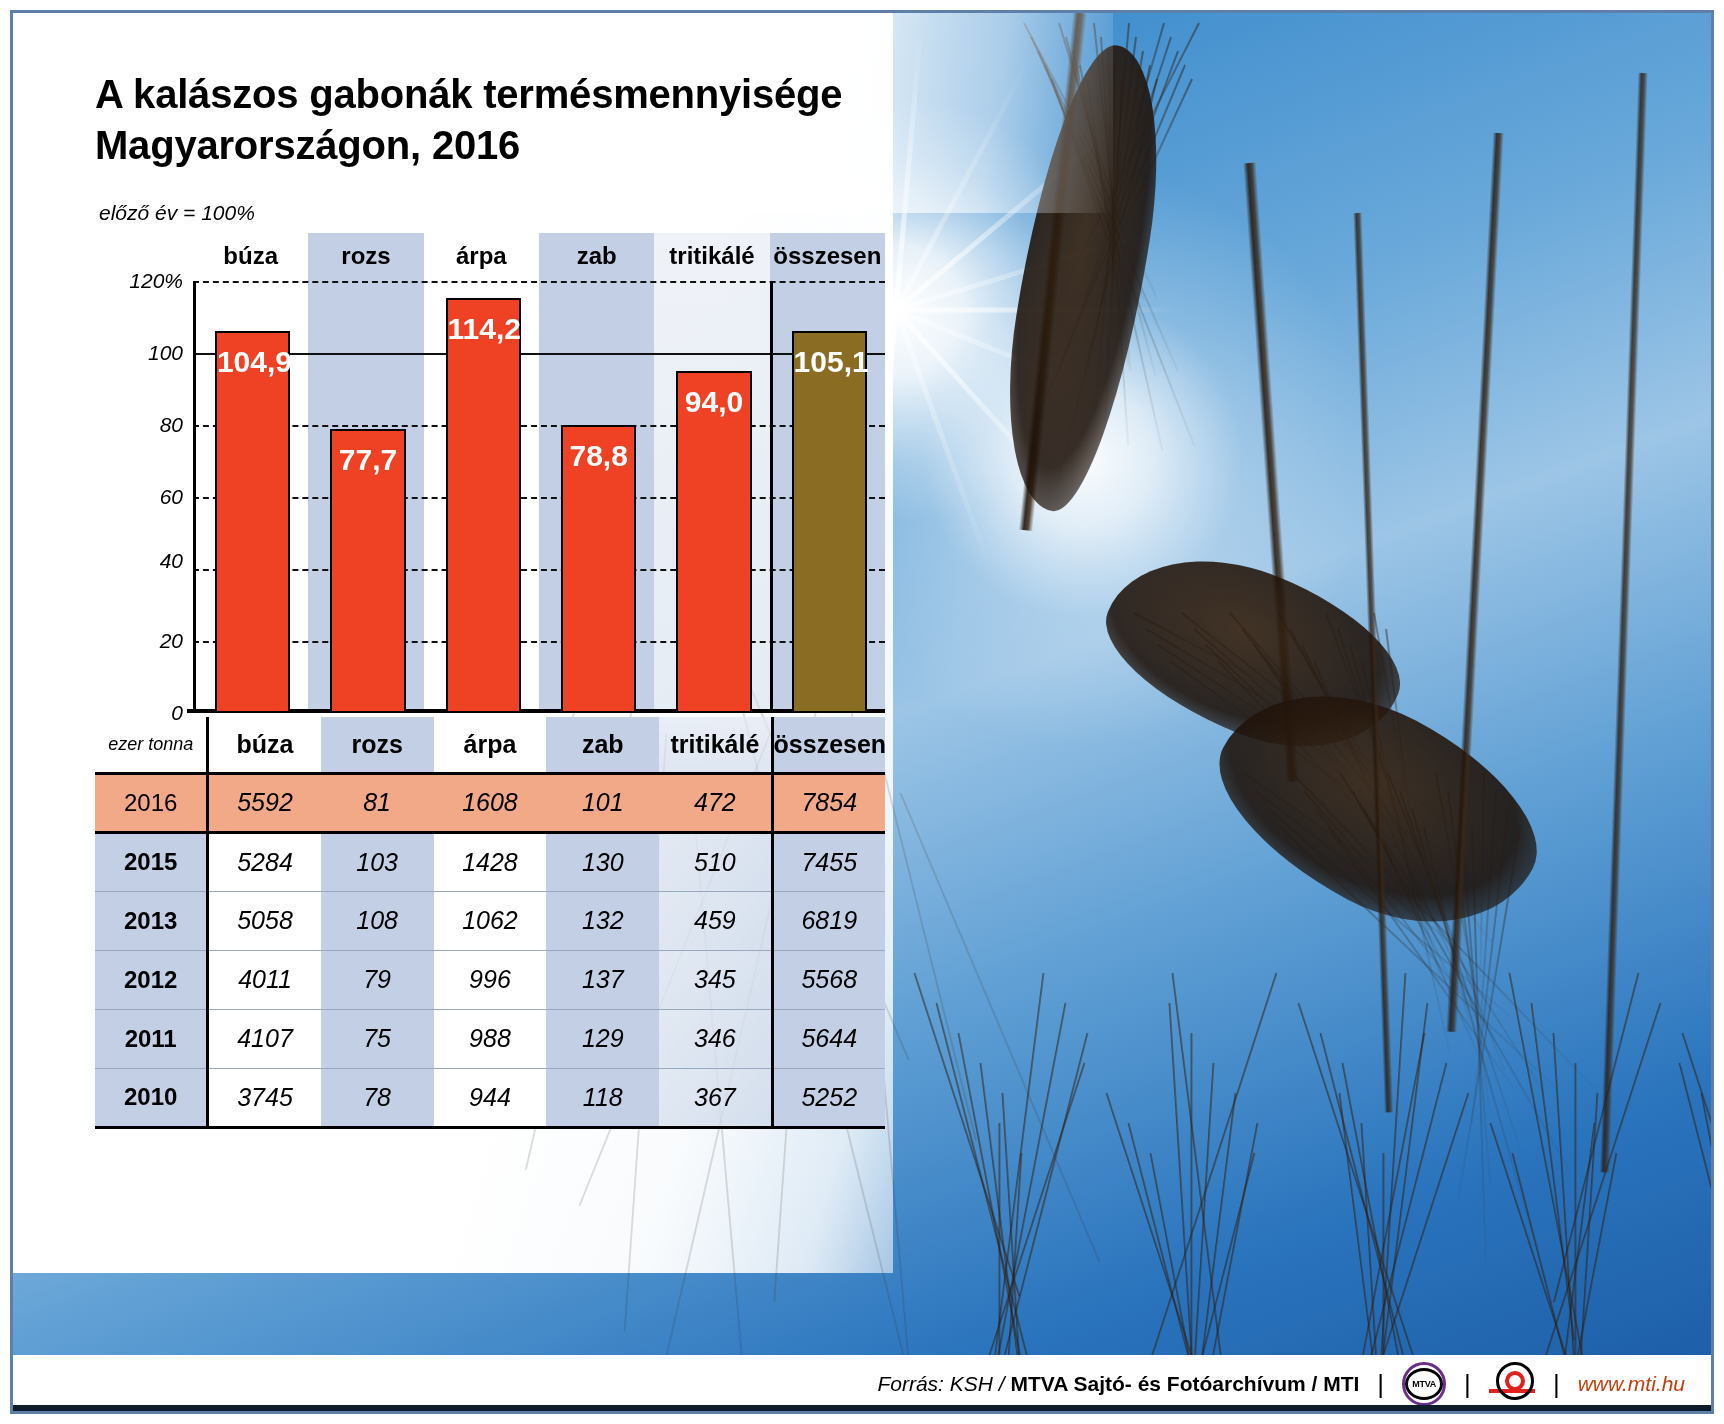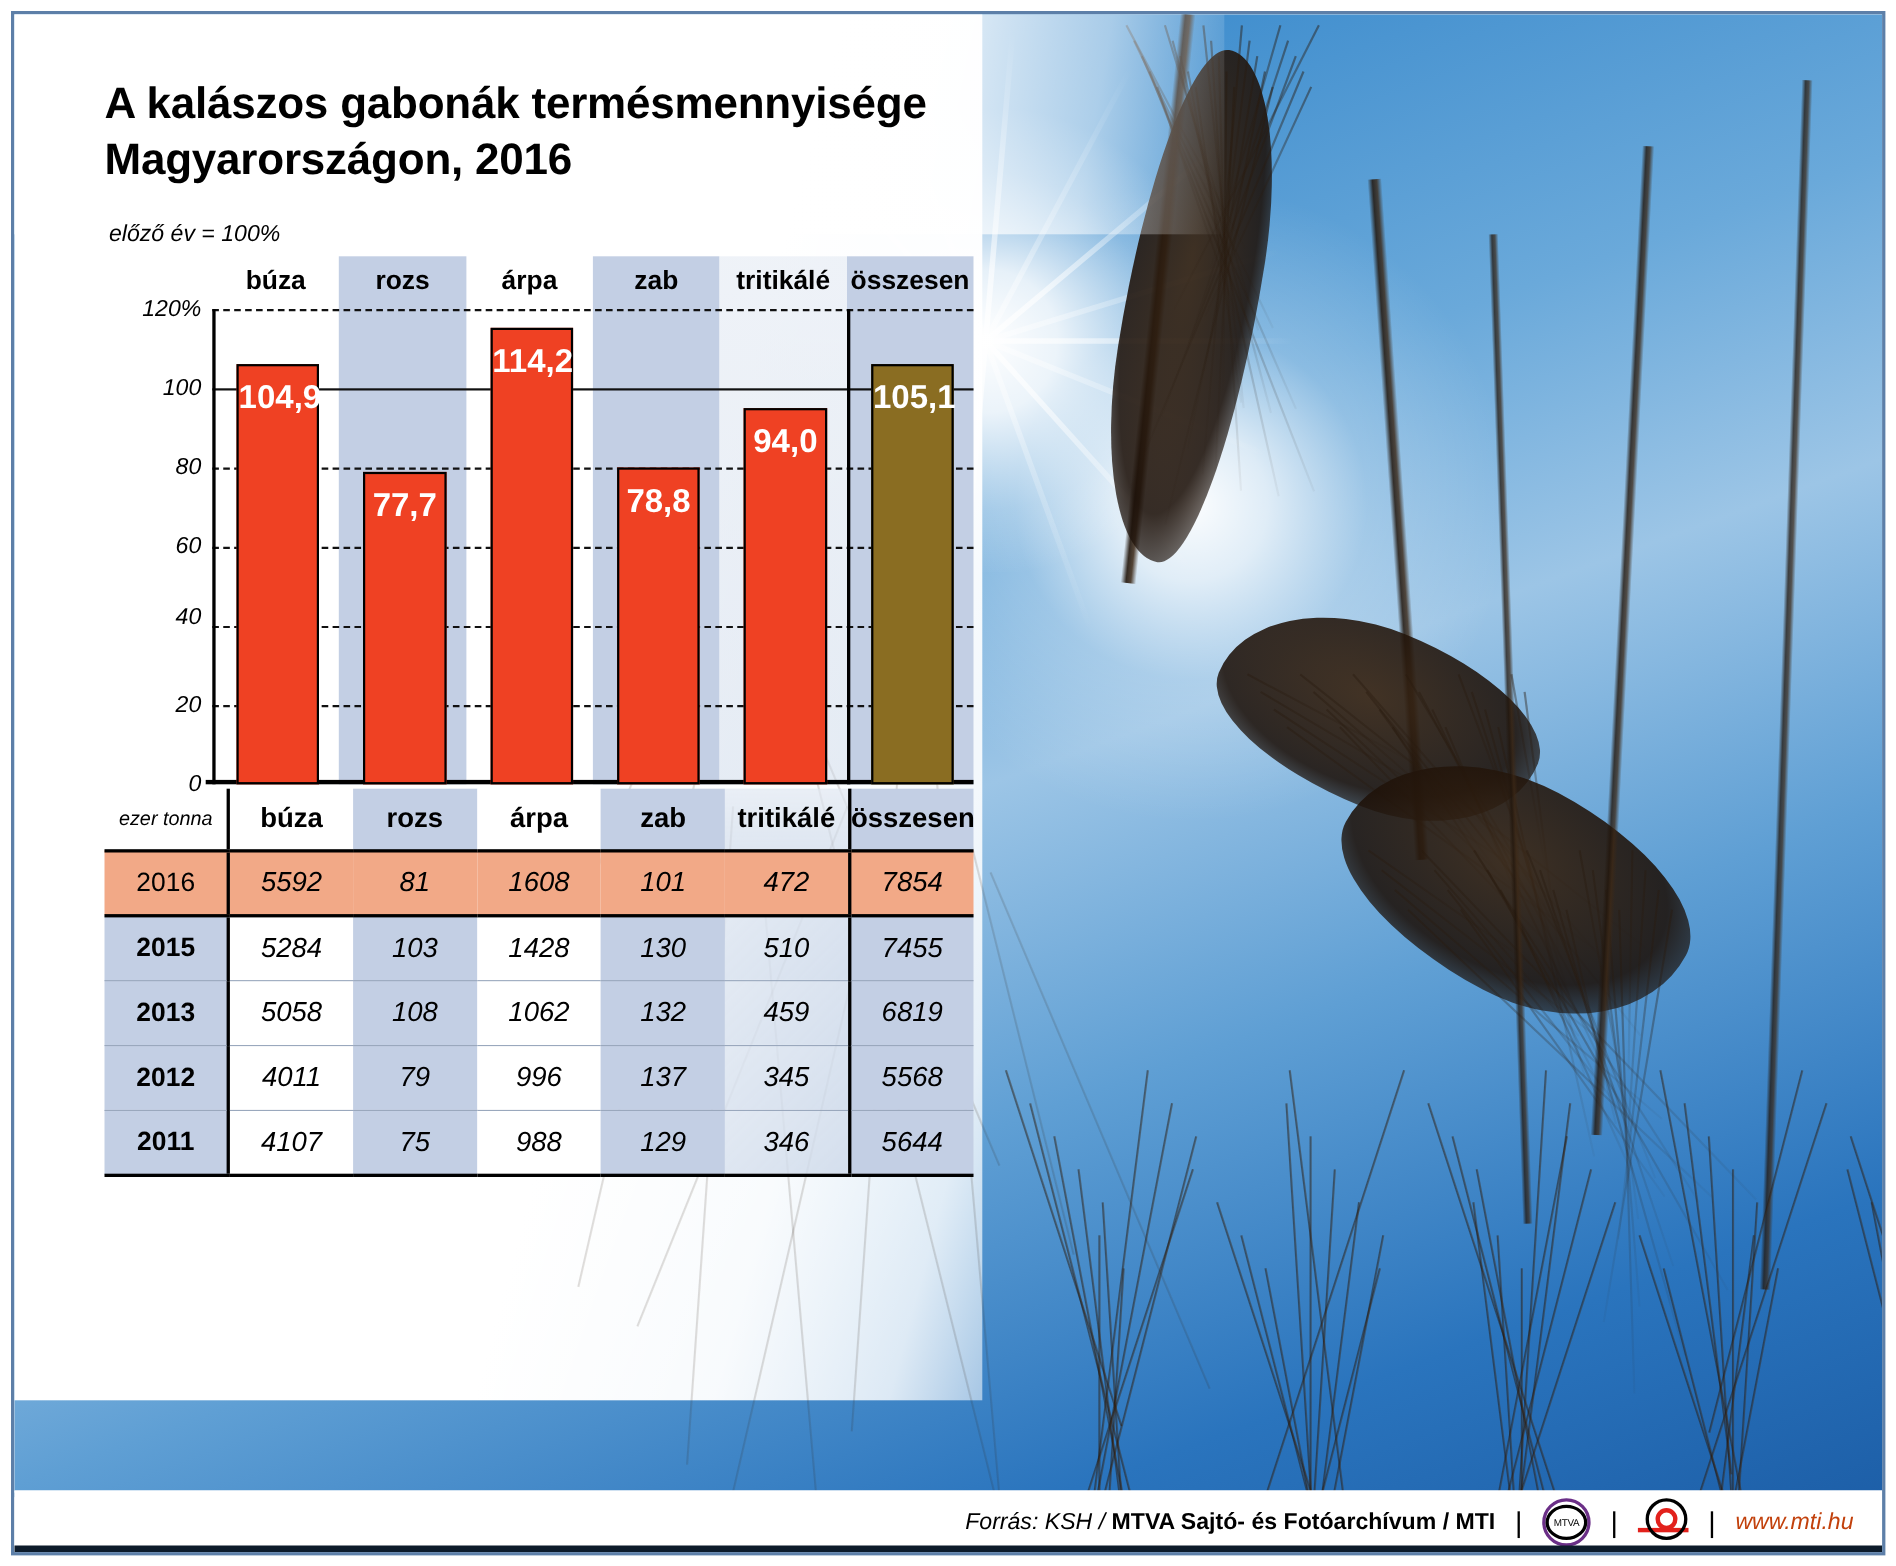--- a/index.html
+++ b/index.html
@@ -236,21 +236,21 @@
     border: 3px solid #6b2f87;
     border-radius: 50%;
     display: flex; align-items: center; justify-content: center;
     position: relative;
   }
   .logo-mtva .inner {
     width: 48px; height: 32px;
     border: 3px solid #000;
     border-radius: 50%;
     display: flex; align-items: center; justify-content: center;
-    font-size: 9px; font-weight: normal; letter-spacing: -0.3px;
+    font-size: 9px; font-weight: bold; letter-spacing: -0.3px;
   }
   .logo-mti {
     width: 46px; height: 44px;
     position: relative;
   }
   .logo-mti .ring {
     position: absolute; left: 7px; top: 0;
     width: 38px; height: 38px;
     border: 3px solid #000;
     border-radius: 50%;
@@ -556,20 +556,29 @@
             </tr>
             <tr>
               <td class="yearcell">2011</td>
               <td class="c-odd sep">4107</td>
               <td class="c-even">75</td>
               <td class="c-odd">988</td>
               <td class="c-even">129</td>
               <td class="c-photo">346</td>
               <td class="c-even sep">5644</td>
             </tr>
+            <tr>
+              <td class="yearcell">2010</td>
+              <td class="c-odd sep">3745</td>
+              <td class="c-even">78</td>
+              <td class="c-odd">944</td>
+              <td class="c-even">118</td>
+              <td class="c-photo">367</td>
+              <td class="c-even sep">5252</td>
+            </tr>
           </tbody>
     </table>
   </div>
 
   <div id="footer">
     <div class="src">
       <span>Forrás: KSH /</span>
       <b>MTVA Sajtó- és Fotóarchívum / MTI</b>
     </div>
     <span class="vbar">|</span>

